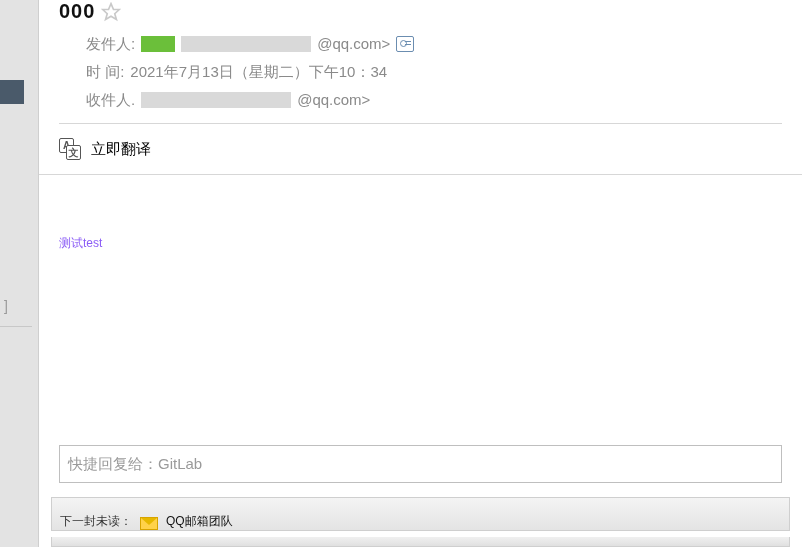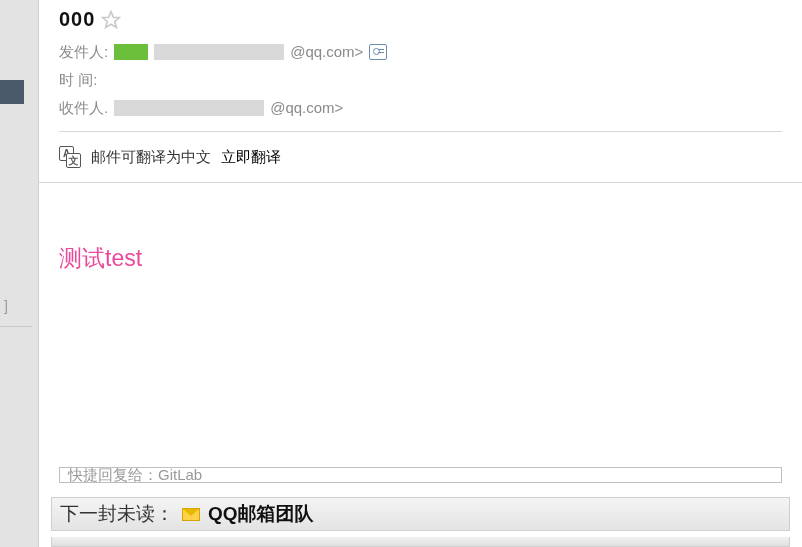--- a/index.html
+++ b/index.html
@@ -24,37 +24,37 @@
     position: absolute; left: 0; top: 80px; width: 24px; height: 24px;
     background: #4a5a6a;
   }
   .left-gutter .bracket {
     position: absolute; left: 4px; top: 298px; font-size: 14px; color: #999;
   }
   .left-gutter .divider {
     position: absolute; left: 0; top: 326px; width: 32px; height: 1px; background: #c8c8c8;
   }
   .header {
-    padding: 8px 20px 0 20px;
+    padding: 0 20px 0 20px;
   }
   .subject-row {
     display: flex; align-items: center; gap: 6px;
     margin-bottom: 10px;
   }
   .subject {
     font-size: 20px; font-weight: 700; color: #111; letter-spacing: 1px;
   }
   .star-icon svg { display: block; }
   .meta-row {
     display: flex; align-items: center; gap: 6px;
     font-size: 15px; color: #8a8a8a;
     margin-bottom: 6px;
     line-height: 22px;
   }
-  .meta-label { letter-spacing: 0; }
+  .meta-label { letter-spacing: 0; margin-left: 27px; }
   .redact {
     display: inline-block; height: 16px; vertical-align: middle;
     filter: blur(0.5px);
   }
   .redact.green { background: #6bbf3a; }
   .redact.grey { background: #d9d9d9; }
   .vcard-icon {
     display: inline-flex; align-items: center; justify-content: center;
     width: 18px; height: 16px; border: 1.5px solid #6b8db0; border-radius: 2px;
     color: #6b8db0; position: relative;
@@ -79,50 +79,50 @@
   }
   .translate-icon .box1, .translate-icon .box2 {
     position: absolute; width: 15px; height: 15px; border: 1.6px solid #555; border-radius: 2px;
     display: flex; align-items: center; justify-content: center; font-size: 10px; font-weight: 700;
     background: #fff;
   }
   .translate-icon .box1 { left: 0; top: 0; }
   .translate-icon .box2 { left: 7px; top: 7px; }
   .translate-link { color: #000000; cursor: pointer; }
   .body-area {
-    flex: 1; padding: 60px 20px 20px 20px; font-size: 23px; color: #ec4899;
+    flex: 1; padding: 60px 20px 20px 20px; font-size: 12px; color: #8b5cf6;
   }
   .reply-box {
     margin: 0 20px 14px 20px;
     border: 1px solid #bfbfbf;
-    height: 16px;
+    height: 38px;
     background: #fff;
     display: flex; align-items: center;
     padding: 0 8px;
     font-size: 15px; color: #9a9a9a;
   }
   .next-unread {
     margin: 0 12px 6px 12px;
     height: 34px;
     background: linear-gradient(#f4f4f4, #e4e4e4);
     border: 1px solid #cfcfcf;
-    display: flex; align-items: center; gap: 8px;
+    display: flex; align-items: flex-end; gap: 8px;
     padding: 0 8px;
-    font-size: 19px;
+    font-size: 12px;
   }
   .next-unread .label { color: #333; }
   .mail-env-icon {
     width: 18px; height: 13px; background: #ffd24a; border: 1px solid #d8a400; position: relative;
   }
   .mail-env-icon::before {
     content: ""; position: absolute; left: 0; top: 0; right: 0; height: 0;
     border-left: 8px solid transparent; border-right: 8px solid transparent;
     border-top: 7px solid #e6b800;
   }
-  .bold { font-weight: 700; color: #111; }
+  .bold { font-weight: 400; color: #111; }
   .bottom-strip {
     margin: 0 12px 0 12px;
     height: 10px;
     background: linear-gradient(#f0f0f0, #e0e0e0);
     border: 1px solid #cfcfcf;
     border-top: none;
   }
 </style>
 </head>
 <body>
@@ -148,37 +148,37 @@
     <div class="meta-row">
       <span class="meta-label">发件人:</span>
       <span class="redact green" style="width:34px"></span>
       <span class="redact grey" style="width:130px"></span>
       <span>@qq.com&gt;</span>
       <span class="vcard-icon"></span>
     </div>
 
     <div class="meta-row">
       <span class="meta-label">时   间:</span>
+      <span>2021年7月13日（星期二）下午10：34</span>
     </div>
 
     <div class="meta-row">
       <span class="meta-label">收件人.</span>
       <span class="redact grey" style="width:150px"></span>
       <span>@qq.com&gt;</span>
     </div>
 
     <div class="hr"></div>
   </div>
 
   <div class="translate-row">
     <span class="translate-icon">
       <span class="box1">A</span>
       <span class="box2">文</span>
     </span>
-    <span>邮件可翻译为中文</span>
     <span class="translate-link">立即翻译</span>
   </div>
 
   <div class="body-area">
     <div>测试test</div>
   </div>
 
   <div class="reply-box">
     <span>快捷回复给：GitLab</span>
   </div>

